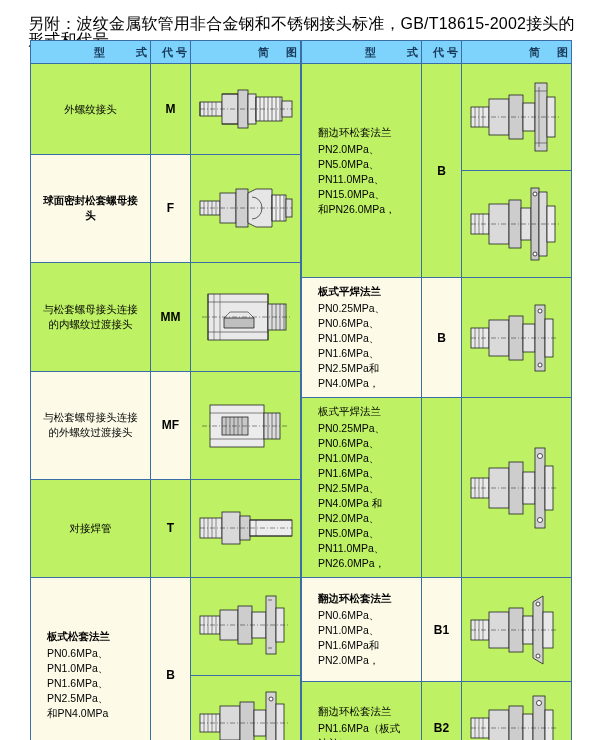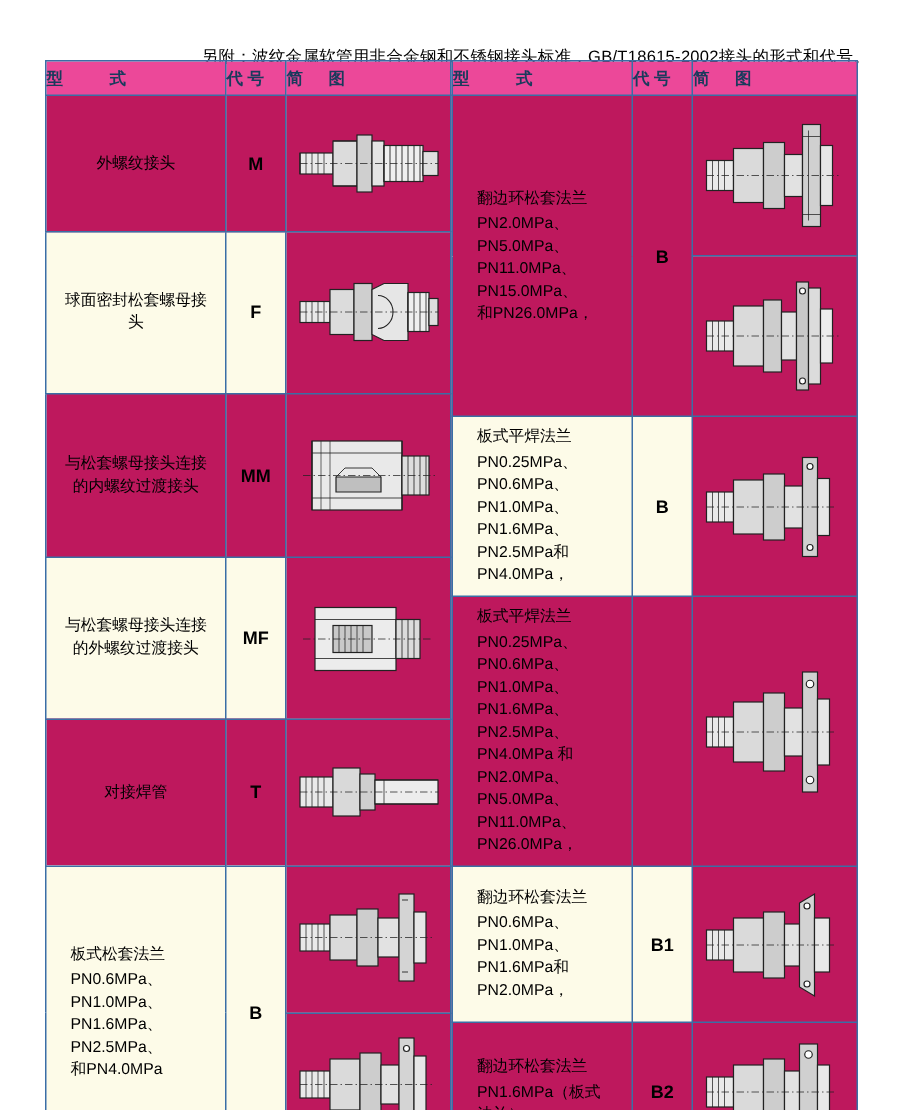--- a/index.html
+++ b/index.html
@@ -16,28 +16,27 @@
   }
   .page {
     width: 600px;
     height: 740px;
     position: relative;
     box-sizing: border-box;
     padding: 0;
   }
   .caption {
     position: absolute;
-    top: 30px;
+    top: 16px;
     left: 28px;
     right: 20px;
-    font-size: 11px;
+    font-size: 16px;
     line-height: 16px;
     color: #000;
     letter-spacing: 0.2px;
-    text-align: right;
   }
   .tables {
     position: absolute;
     top: 40px;
     left: 30px;
     width: 540px;
     display: flex;
     gap: 0px;
   }
   table {
@@ -46,23 +45,23 @@
   }
   table.left { width: 270px; }
   table.right { width: 270px; margin-left: 0px; }
   th, td {
     border: 1px solid #3a6ea5;
     padding: 0;
     vertical-align: middle;
     font-size: 10.5px;
   }
   thead th {
-    background: #ec4899;
+    background: #7dd3fc;
     height: 22px;
-    text-align: left;
+    text-align: right;
     font-weight: bold;
     font-size: 11px;
     color: #1a3a5c;
     letter-spacing: 3px;
   }
   .col-type { width: 120px; }
   .col-code { width: 40px; }
   .col-fig  { width: 110px; }
   .cell-type {
     padding: 6px 8px;
@@ -76,30 +75,30 @@
     text-align: center;
     font-weight: bold;
     font-size: 12px;
   }
   .cell-fig {
     padding: 0;
     text-align: center;
     background: #fff;
   }
   .yellow { background: #fdfbe8; }
-  .white  { background: #be185d; }
+  .white  { background: #bef264; }
   .fig-wrap {
     width: 100%;
     height: 100%;
     display: flex;
     align-items: center;
     justify-content: center;
   }
   svg { display: block; }
-  .title-cell-strong { font-weight: normal; }
+  .title-cell-strong { font-weight: bold; }
 </style>
 </head>
 <body>
 
 <div class="page">
 
   <div class="caption">另附：波纹金属软管用非合金钢和不锈钢接头标准，GB/T18615-2002接头的形式和代号。</div>
 
   <div class="tables">
 

